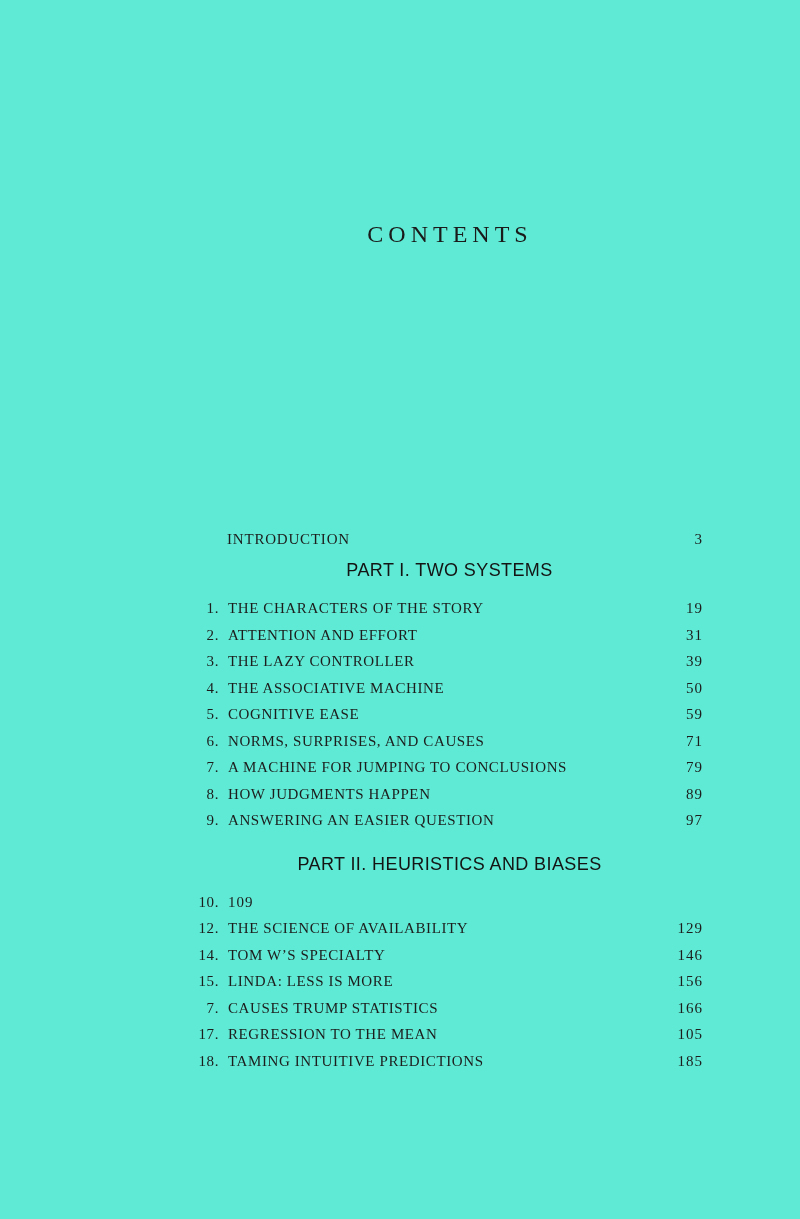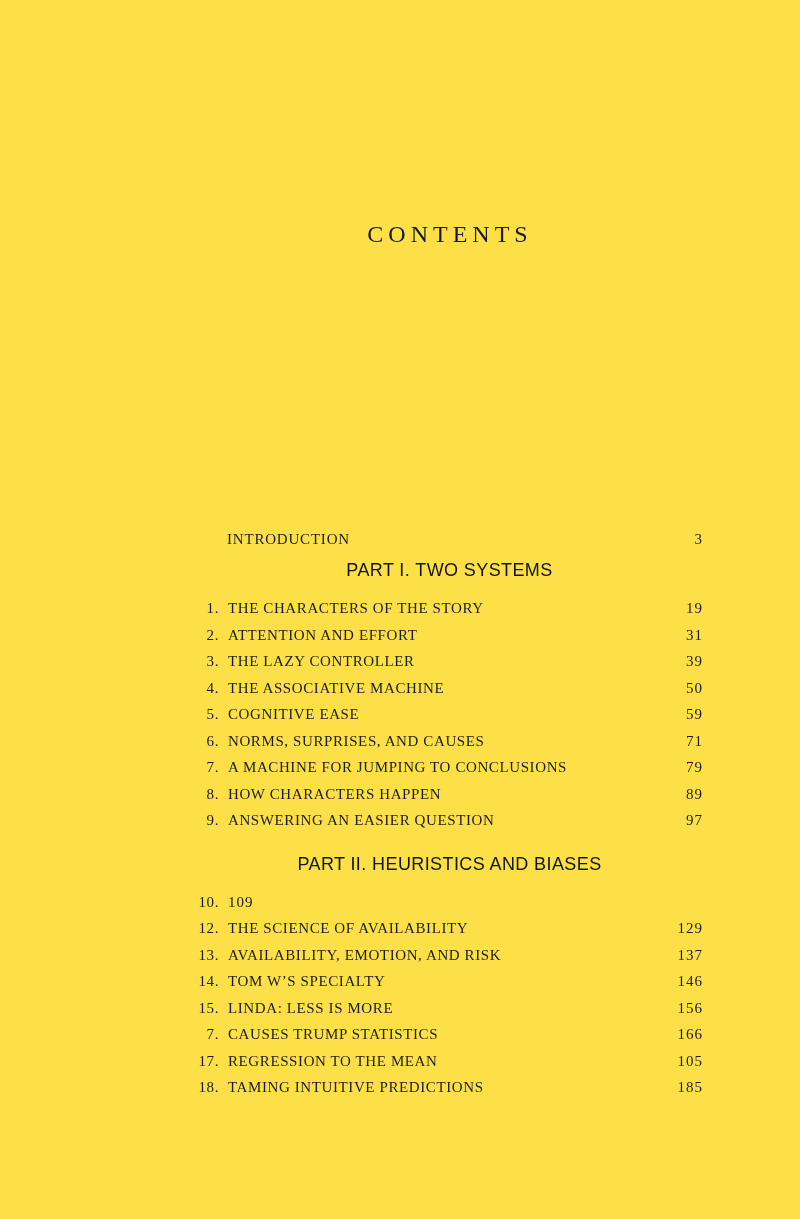--- a/index.html
+++ b/index.html
@@ -11,21 +11,21 @@
     height: 1219px;
     position: relative;
     background: #fdfdfc;
     color: #1d1d1d;
     font-family: "Liberation Serif", serif;
     overflow: hidden;
   }
   .page {
     position: absolute;
     inset: 0;
-    background: #fde047;
+    background: #5eead4;
     text-decoration: underline;
   }
   .book-title {
     position: absolute;
     top: 221px;
     left: 196px;
     width: 508px;
     text-align: center;
     font-size: 24px;
     letter-spacing: 5px;
@@ -132,44 +132,39 @@
       <span class="toc-label">NORMS, SURPRISES, AND CAUSES</span>
       <span class="toc-page">71</span>
     </div>
     <div class="toc-row">
       <span class="toc-num">7.</span>
       <span class="toc-label">A MACHINE FOR JUMPING TO CONCLUSIONS</span>
       <span class="toc-page">79</span>
     </div>
     <div class="toc-row">
       <span class="toc-num">8.</span>
-      <span class="toc-label">HOW CHARACTERS HAPPEN</span>
+      <span class="toc-label">HOW JUDGMENTS HAPPEN</span>
       <span class="toc-page">89</span>
     </div>
     <div class="toc-row">
       <span class="toc-num">9.</span>
       <span class="toc-label">ANSWERING AN EASIER QUESTION</span>
       <span class="toc-page">97</span>
     </div>
 
     <div class="part-heading second">PART II. HEURISTICS AND BIASES</div>
 
     <div class="toc-row">
       <span class="toc-num">10.</span>
       <span class="toc-page">109</span>
     </div>
     <div class="toc-row">
       <span class="toc-num">12.</span>
       <span class="toc-label">THE SCIENCE OF AVAILABILITY</span>
       <span class="toc-page">129</span>
-    </div>
-    <div class="toc-row">
-      <span class="toc-num">13.</span>
-      <span class="toc-label">AVAILABILITY, EMOTION, AND RISK</span>
-      <span class="toc-page">137</span>
     </div>
     <div class="toc-row">
       <span class="toc-num">14.</span>
       <span class="toc-label">TOM W’S SPECIALTY</span>
       <span class="toc-page">146</span>
     </div>
     <div class="toc-row">
       <span class="toc-num">15.</span>
       <span class="toc-label">LINDA: LESS IS MORE</span>
       <span class="toc-page">156</span>

